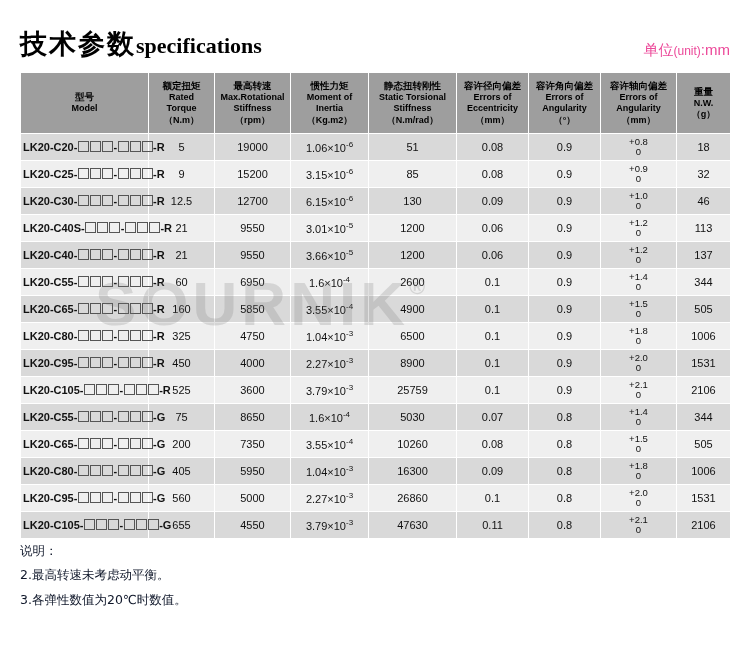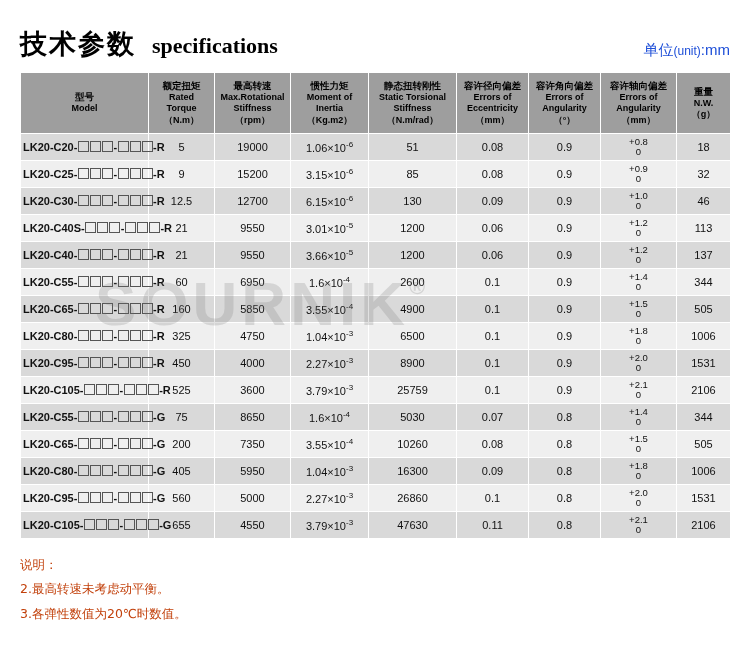--- a/index.html
+++ b/index.html
@@ -26,38 +26,38 @@
   
   .header {
     display: flex;
     align-items: flex-end;
     justify-content: space-between;
     height: 44px;
   }
   .title-wrap {
     display: flex;
     align-items: baseline;
-    gap: 16px;
+    gap: 0;
   }
   .title-cn {
     font-size: 27px;
     font-weight: bold;
     letter-spacing: 2px;
     color: #000;
     font-family: "DejaVu Sans", sans-serif;
   }
   .title-en {
     font-size: 22px;
     font-weight: bold;
     color: #000;
     font-family: "Liberation Serif", serif;
   }
   .unit-wrap {
     font-size: 15px;
-    color: #1d4ed8;
+    color: #ec4899;
     white-space: nowrap;
     padding-bottom: 2px;
   }
   .unit-cn { font-size: 15px; font-family: "DejaVu Sans", sans-serif; }
   .unit-en { font-size: 12px; }
   .unit-mm { font-size: 15px; }
 
   
   .watermark {
     position: absolute;
@@ -149,24 +149,23 @@
     font-size: 9.5px;
     width: 30px;
   }
   .tol .up { display: block; }
   .tol .dn { display: block; }
 
   sup.exp { font-size: 8px; vertical-align: super; }
 
   
   .notes {
-    margin-top: 14px;
     font-size: 12.5px;
     line-height: 1.95;
-    color: #c2410c;
+    color: #0f172a;
     font-family: "DejaVu Sans", sans-serif;
   }
 </style>
 </head>
 <body>
 
 <div class="page">
 
   <div class="header">
     <div class="title-wrap">

